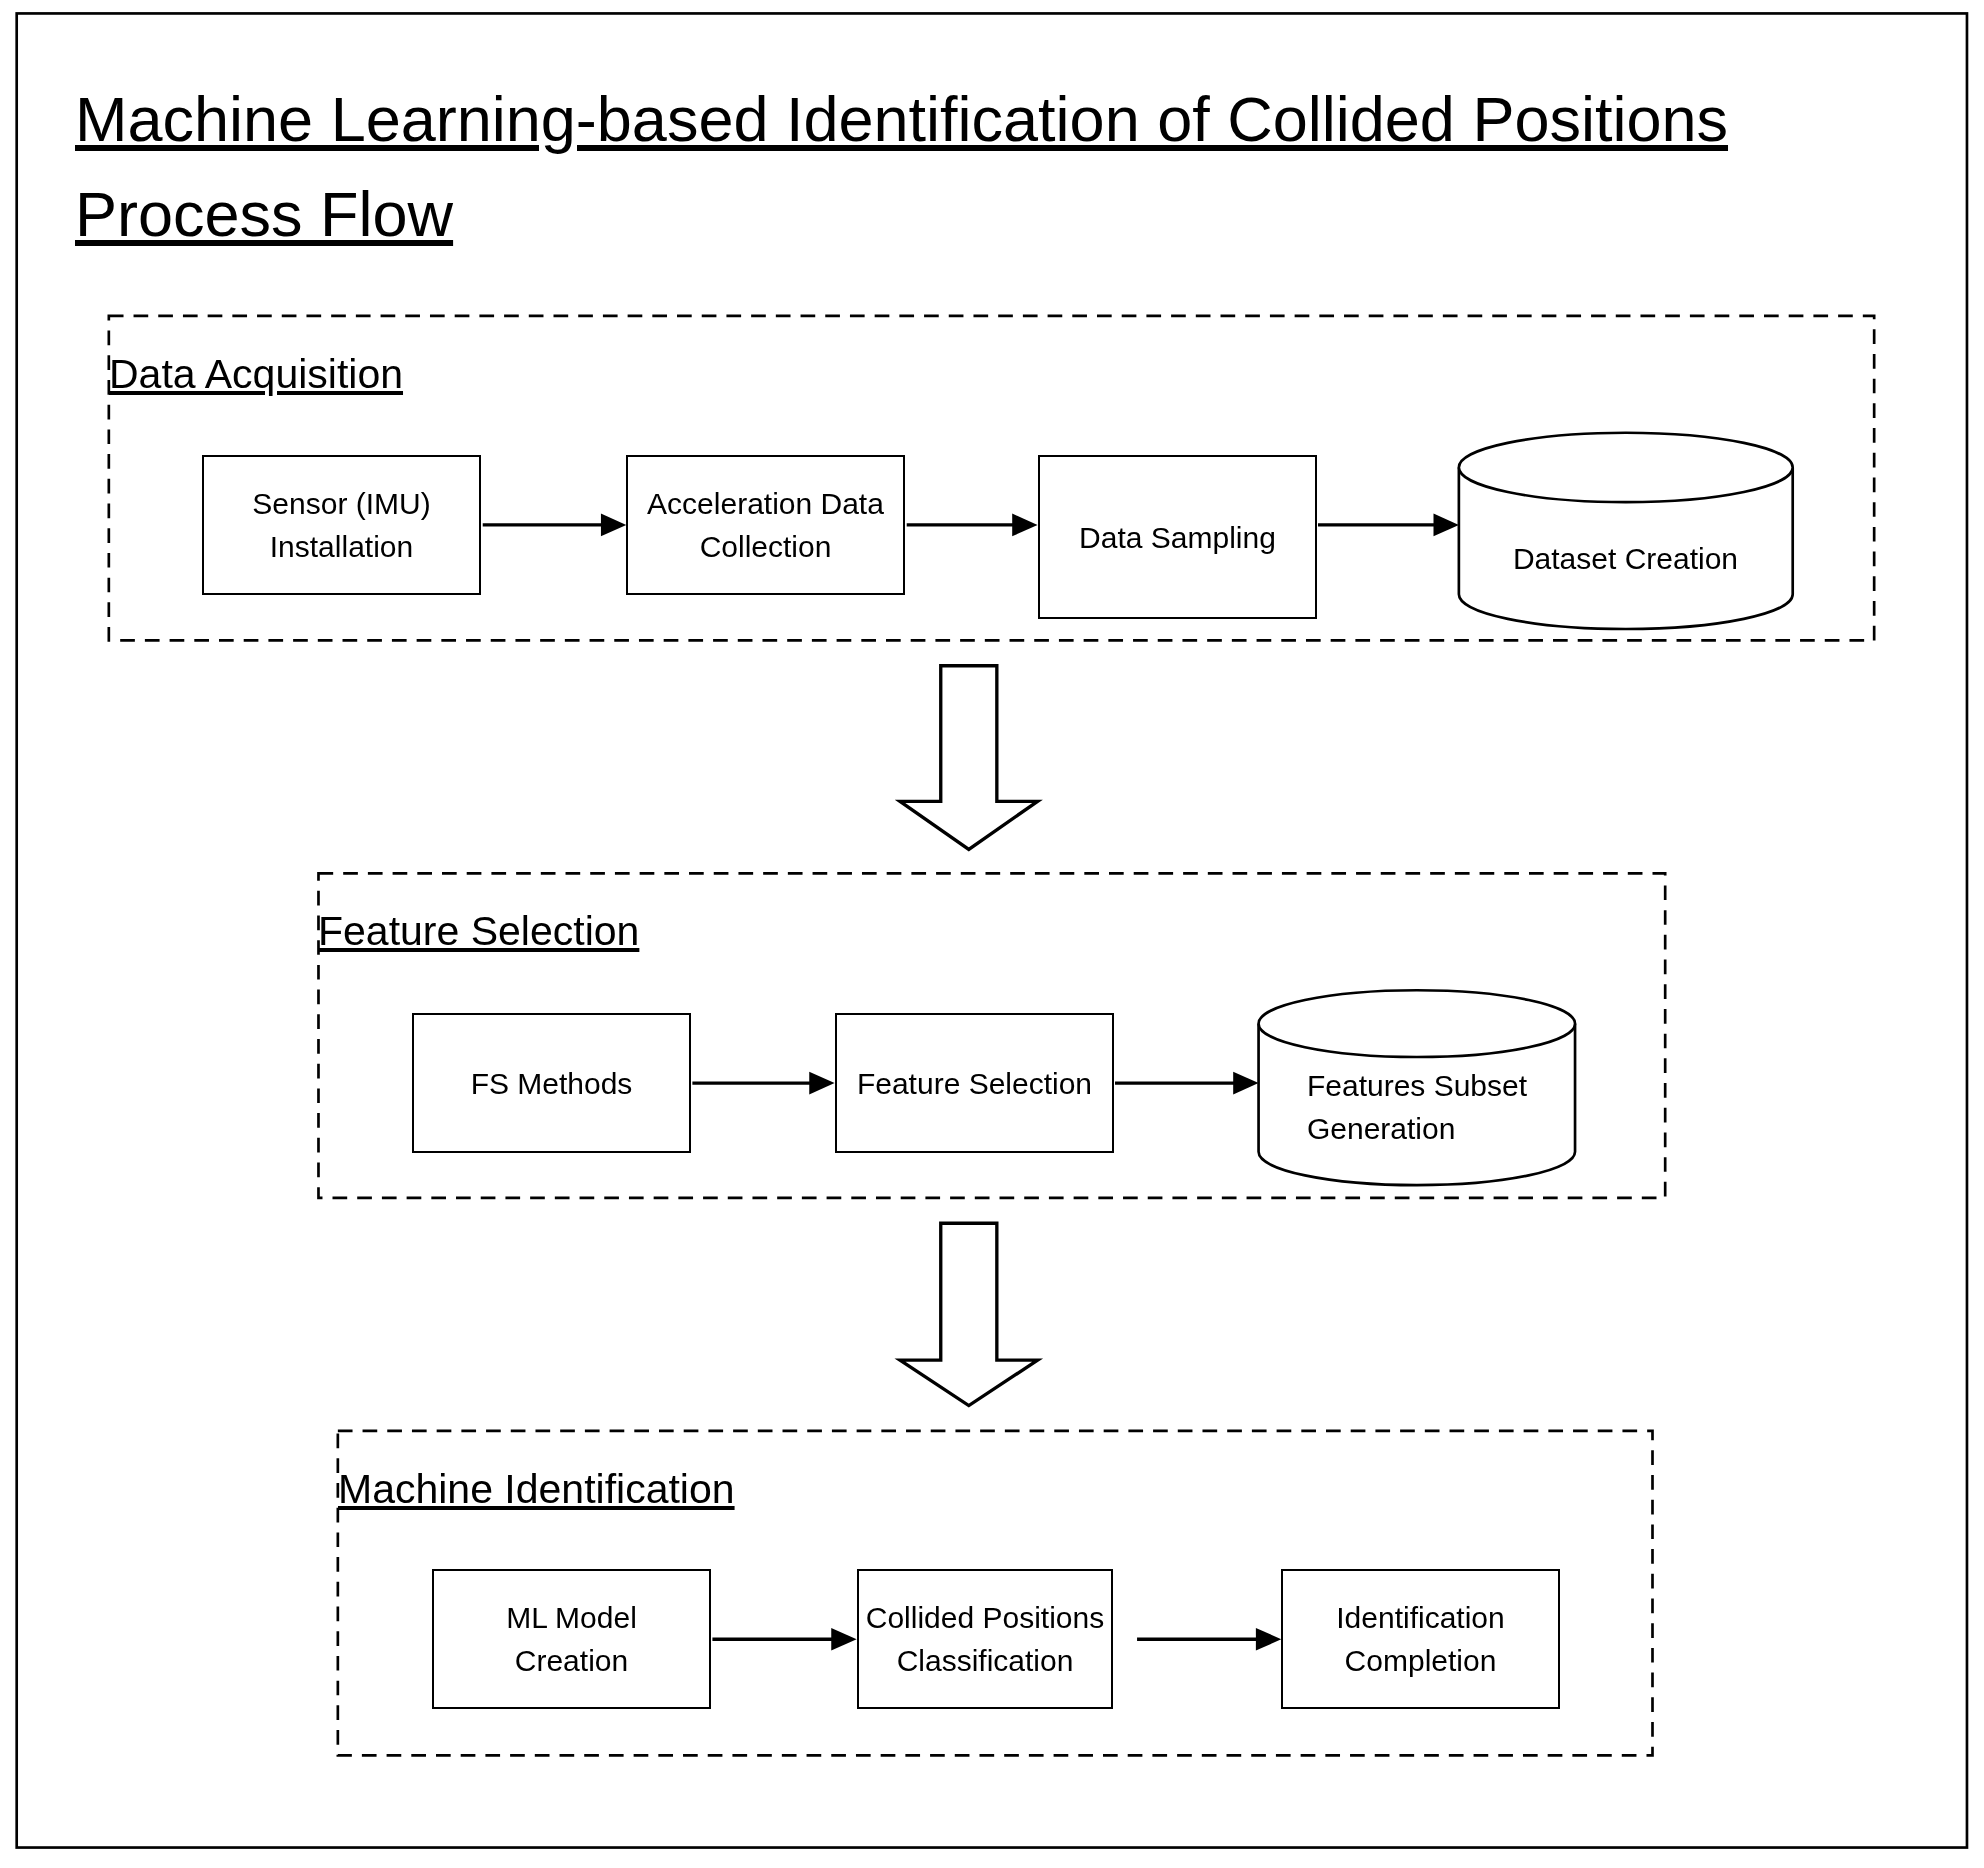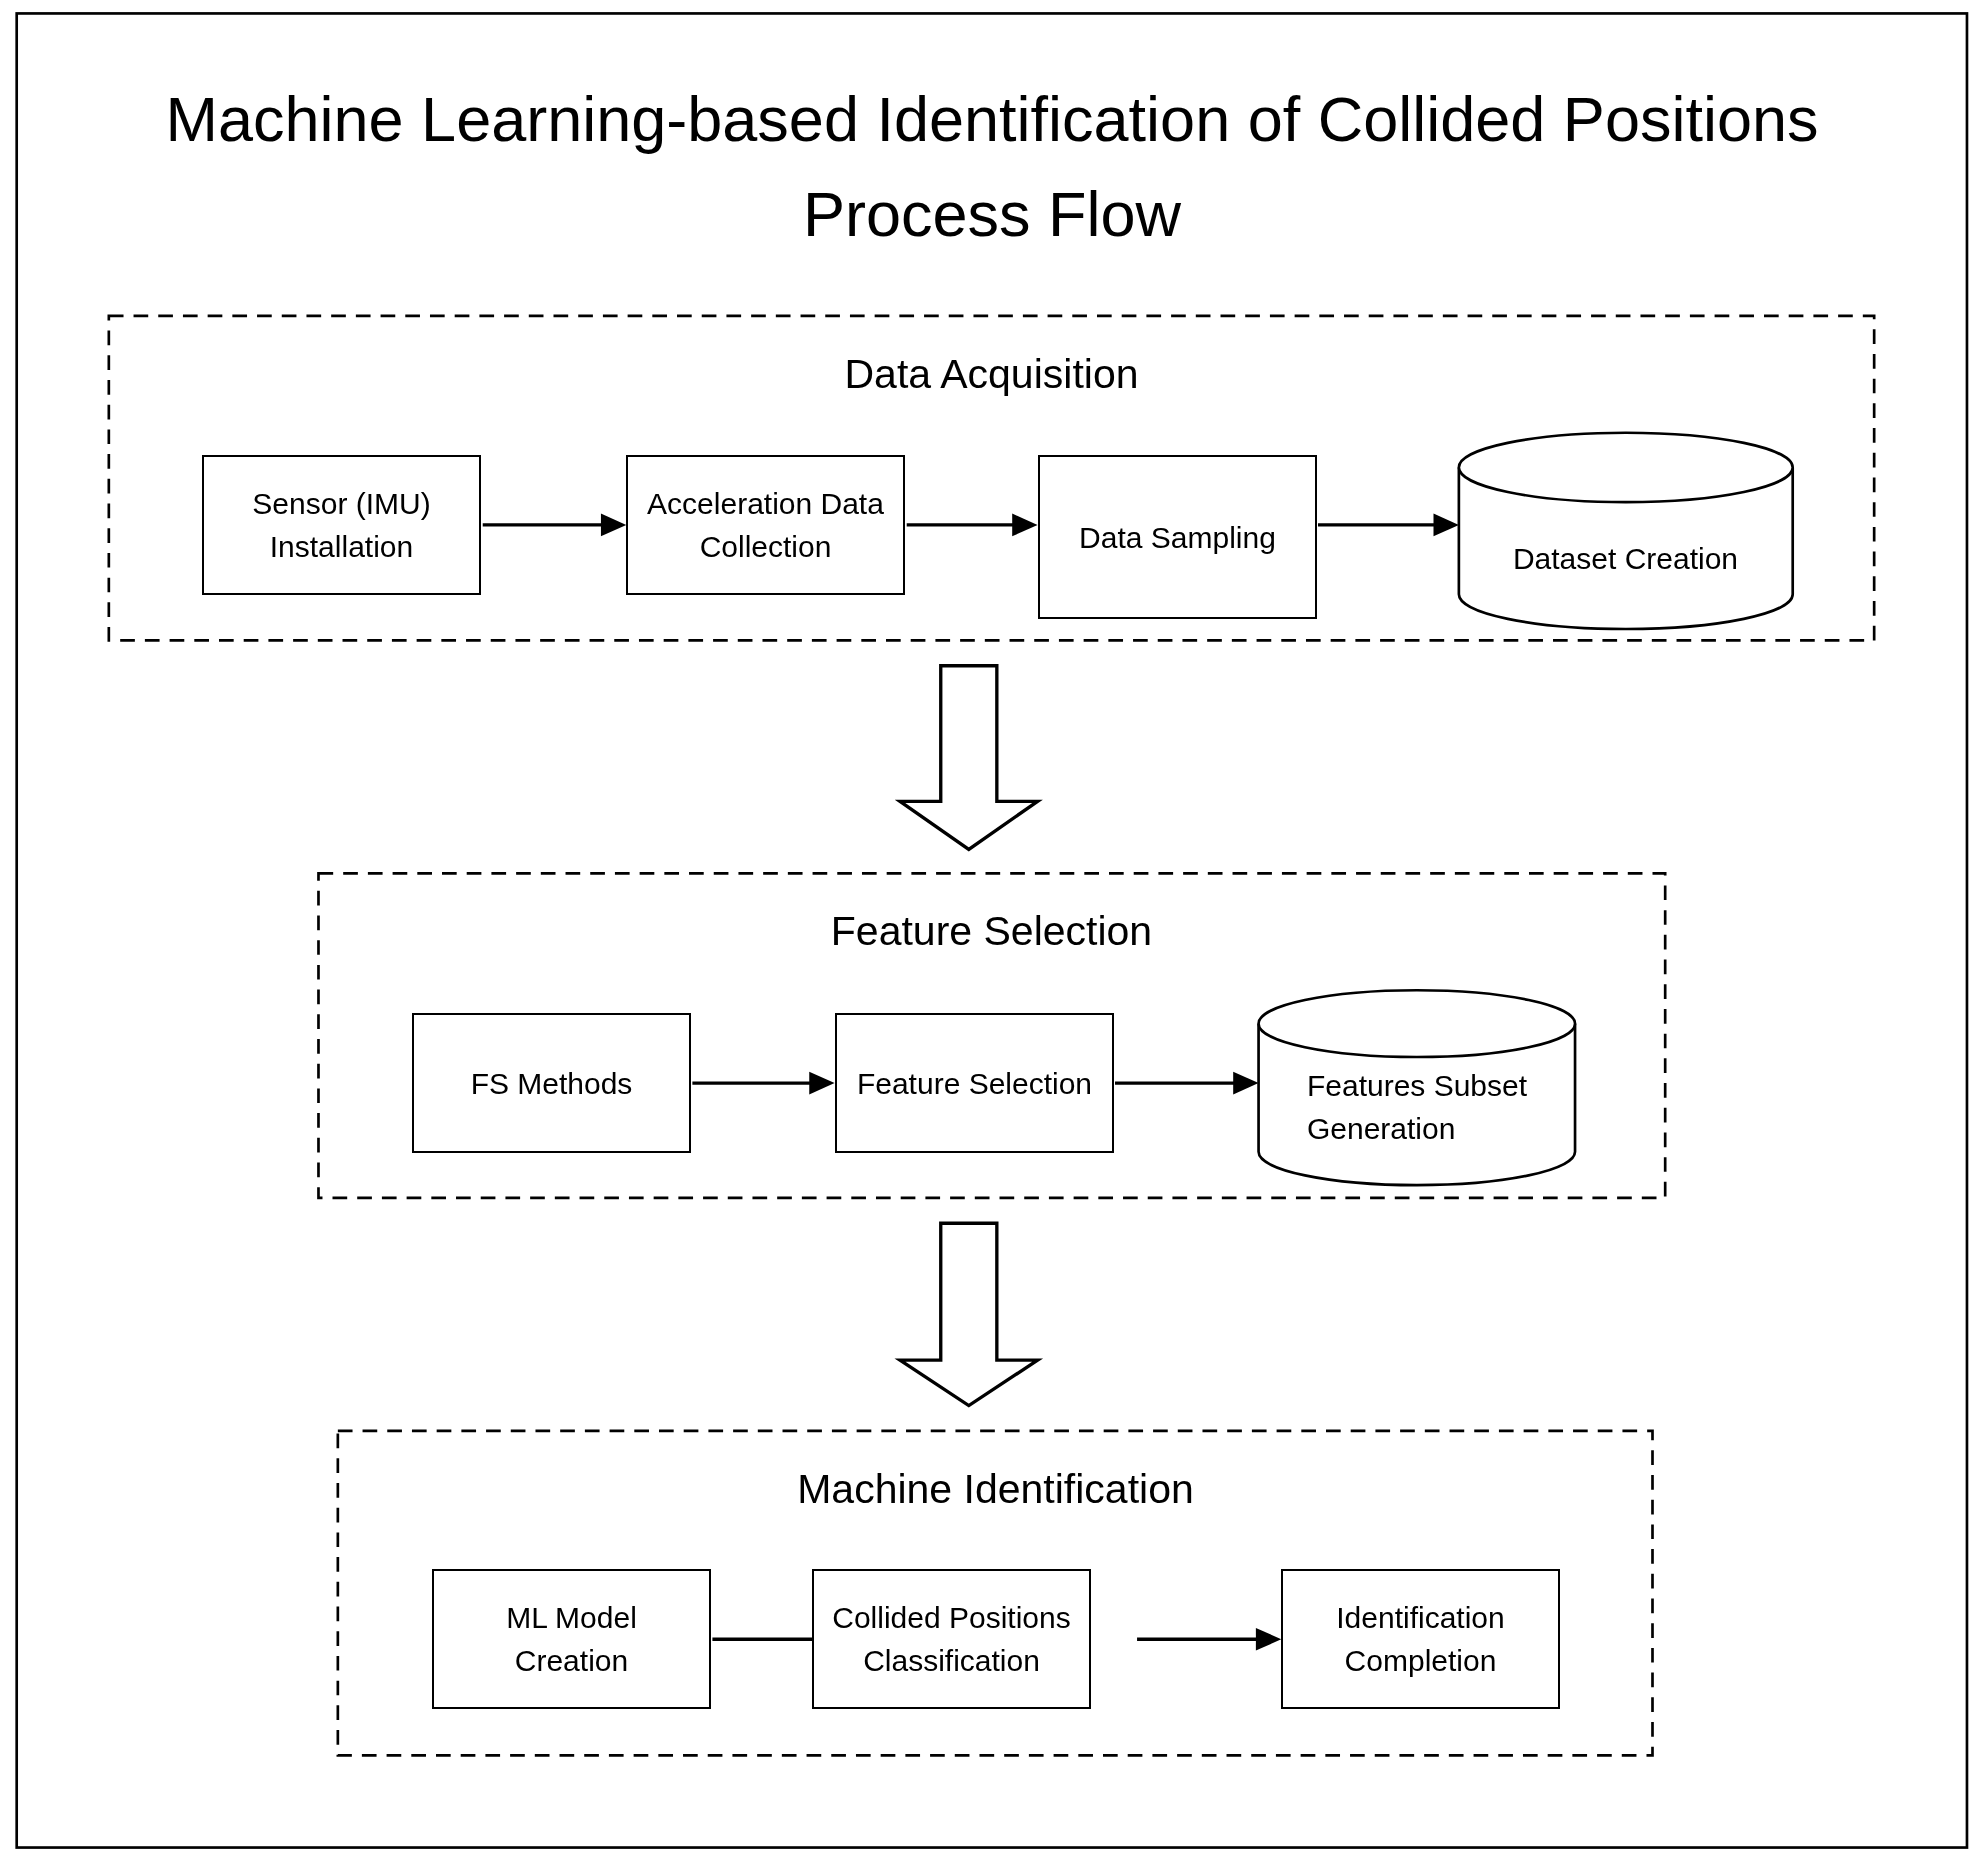--- a/index.html
+++ b/index.html
@@ -5,21 +5,21 @@
   html,body{margin:0;padding:0;background:#ffffff;}
   #canvas{
     position:relative;
     width:1985px;height:1869px;
     background:#ffffff;
     font-family:"Liberation Sans","DejaVu Sans",sans-serif;
     color:#000000;
     overflow:hidden;
   }
   #shapes{position:absolute;left:0;top:0;z-index:1;}
-  .txt{position:absolute;z-index:2;display:flex;align-items:center;justify-content:center;text-align:center;}
+  .txt{position:absolute;z-index:2;display:flex;align-items:center;text-align:center;text-decoration:underline;}
   .page-title-line{white-space:nowrap;font-size:63px;line-height:95px;color:#000;}
   .section-heading{font-size:41px;line-height:37px;color:#000;}
   .node{
     position:absolute;z-index:2;
     background:#ffffff;border:2.7px solid #000;
     display:flex;align-items:center;justify-content:center;text-align:center;
     box-sizing:border-box;
   }
   .node-label,.cyl-label{white-space:pre-line;font-size:30px;line-height:43px;color:#000;}
   .cyl-label-wrap{position:absolute;z-index:3;display:flex;align-items:center;justify-content:center;text-align:left;}
@@ -116,21 +116,21 @@
   </div>
   <div class="cyl-label-wrap" style="left:1265px;top:1064px;width:304px;height:85px">
     <div class="cyl-label">Features Subset
 Generation</div>
   </div>
 
   <div class="node" style="left:432px;top:1569px;width:279px;height:140px">
     <div class="node-label">ML Model
 Creation</div>
   </div>
-  <div class="node" style="left:812px;top:1569px;width:279px;height:140px">
+  <div class="node" style="left:857px;top:1569px;width:256px;height:140px">
     <div class="node-label">Collided Positions
 Classification</div>
   </div>
   <div class="node" style="left:1281px;top:1569px;width:279px;height:140px">
     <div class="node-label">Identification
 Completion</div>
   </div>
 
 </div>
 

